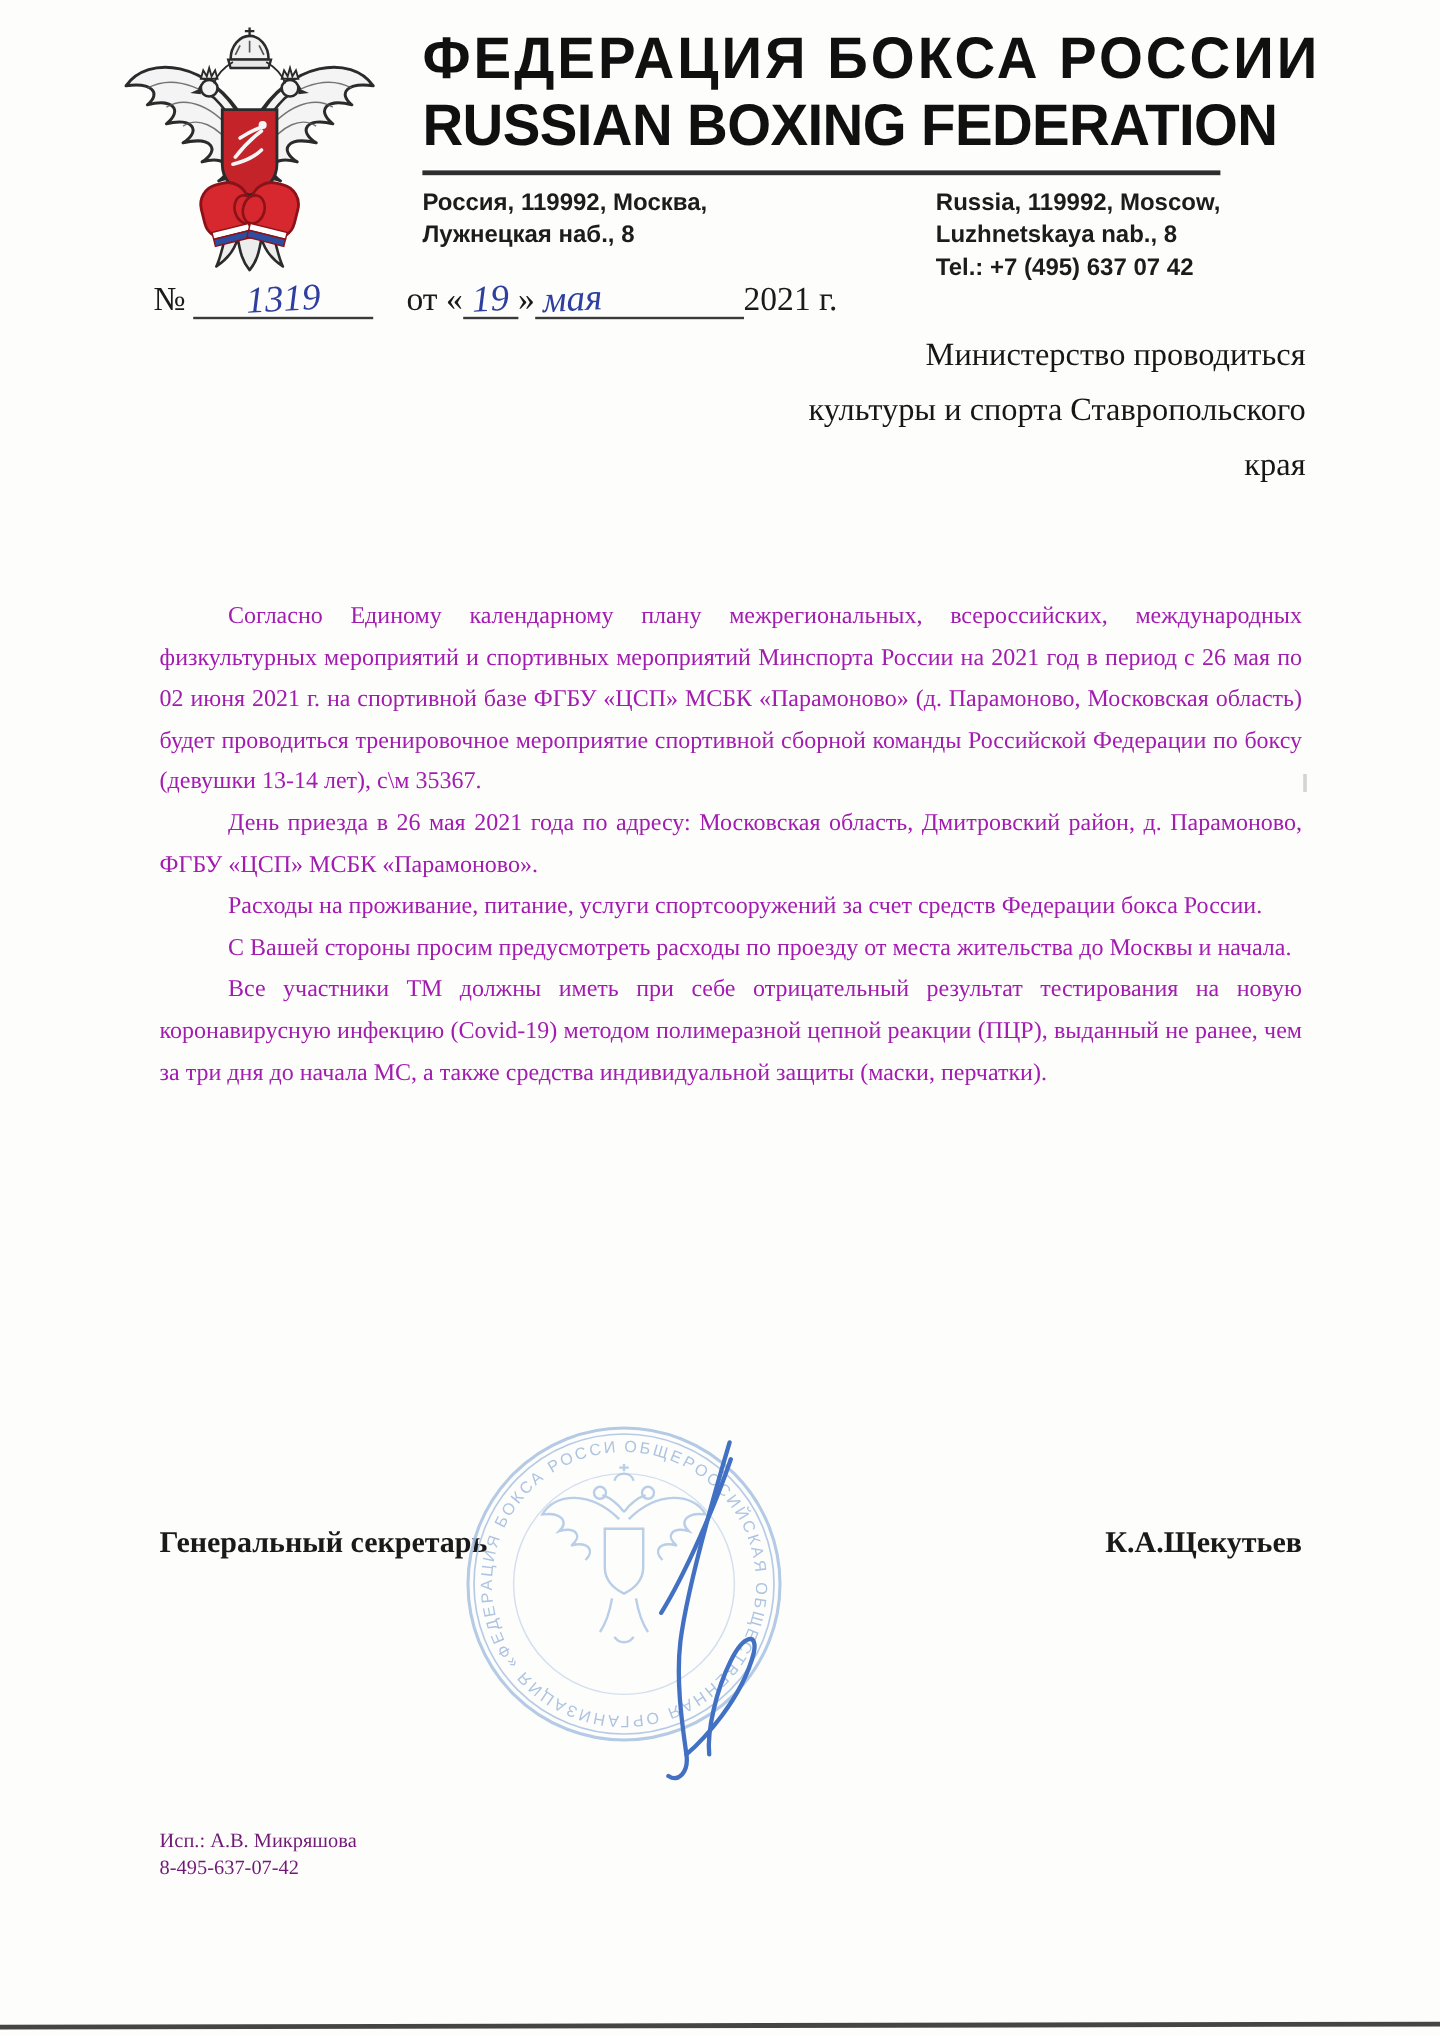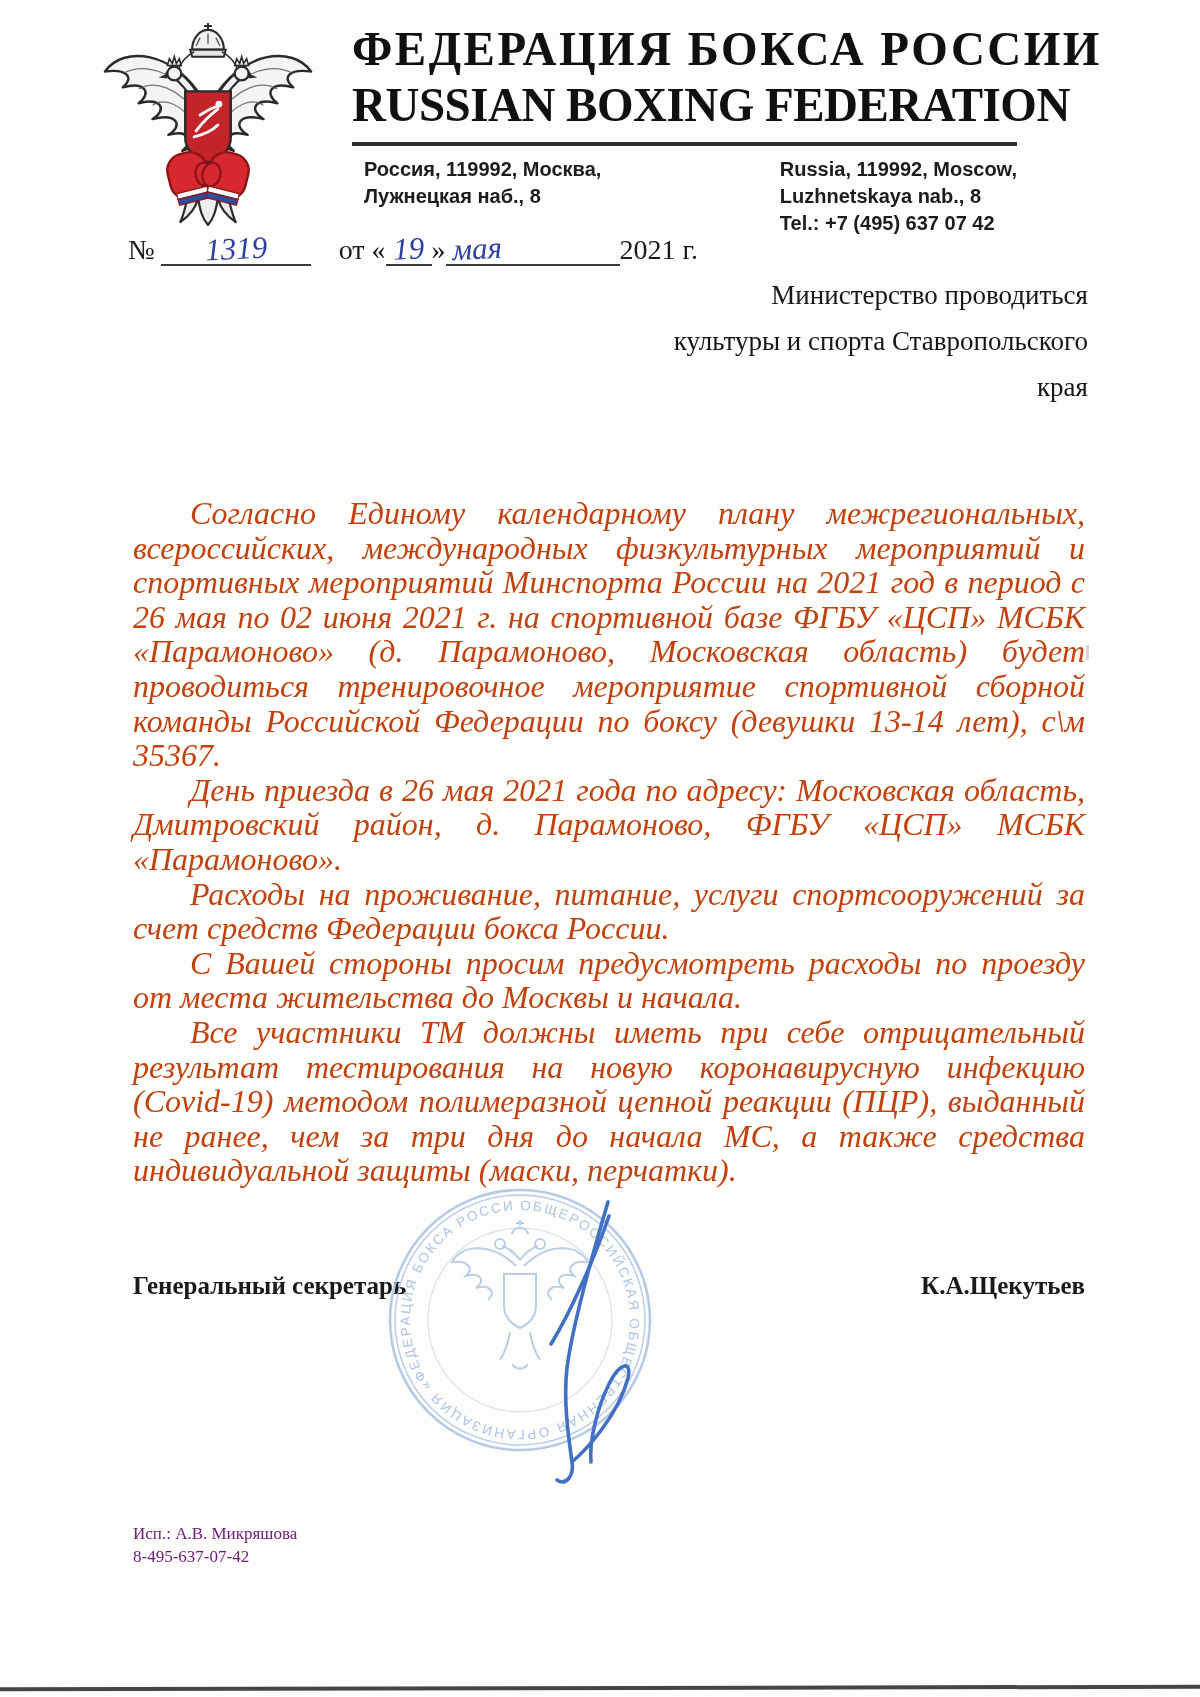--- a/index.html
+++ b/index.html
@@ -10,50 +10,50 @@
     background:#fdfdfc;
     font-family:"Liberation Serif", serif;
     color:#1a1a1a;
     overflow:hidden;
   }
   
   .letterhead{position:absolute;left:88px;top:20px;display:flex;}
   .logo{width:240px;height:208px;flex:0 0 auto;}
   .head-right{margin-left:24px;width:665px;}
   .org-title{
-    font-family:Liberation Serif, serif;
+    font-family:Liberation Sans, sans-serif;
     font-weight:bold;color:#101010;
     white-space:nowrap;line-height:56px;
   }
   .org-title .ru{font-size:47px;letter-spacing:2.5px;display:block;transform:scaleY(1.04);}
   .org-title .en{font-size:47px;letter-spacing:-0.5px;display:block;transform:scaleY(1.04);}
   .head-rule{border:0;border-top:4px solid #2e2e2e;margin:10px 0 10px 0;}
   .addresses{display:flex;font-family:"Liberation Sans", sans-serif;
     font-weight:bold;font-size:20px;line-height:27px;color:#1c1c1c;}
-  .addr-col{white-space:nowrap;margin-left:12px;}
+  .addr-col{white-space:nowrap;}
   .addr-ru{width:430px;}
   
   .ref-line{position:absolute;left:128px;top:228px;font-size:28px;white-space:nowrap;}
   .blank{display:inline-block;border-bottom:2px solid #3a3a3a;text-align:center;vertical-align:bottom;}
   .hand{
     font-style:italic;
     color:#2f3f9f;
     font-size:31px;
     display:inline-block;
     transform:rotate(-3deg) translateY(3px);
   }
   .blank.num{width:150px;margin:0 28px 0 6px;}
   .blank.day{width:46px;}
   .blank.month{width:168px;text-align:left;padding-left:6px;}
   
   .recipient{position:absolute;right:112px;top:272px;text-align:right;
     font-size:27px;line-height:46px;color:#161616;}
   
   .body-text{position:absolute;left:133px;top:496px;width:952px;
-    font-size:32px;line-height:34.6px;text-align:justify;color:#c2410c;font-style:italic;}
+    font-size:20px;line-height:34.6px;text-align:justify;color:#a21caf;}
   .body-text p{margin:0;text-indent:57px;}
   
   .sig-row{position:absolute;left:133px;top:1272px;width:952px;
     display:flex;justify-content:space-between;font-size:25px;font-weight:bold;}
   
   .stamp{position:absolute;left:382px;top:1182px;width:276px;height:276px;opacity:.85;}
   .autograph{position:absolute;left:538px;top:1192px;width:130px;height:310px;}
   
   .footer{position:absolute;left:133px;top:1522px;font-size:17px;line-height:23px;color:#701a75;}
   

